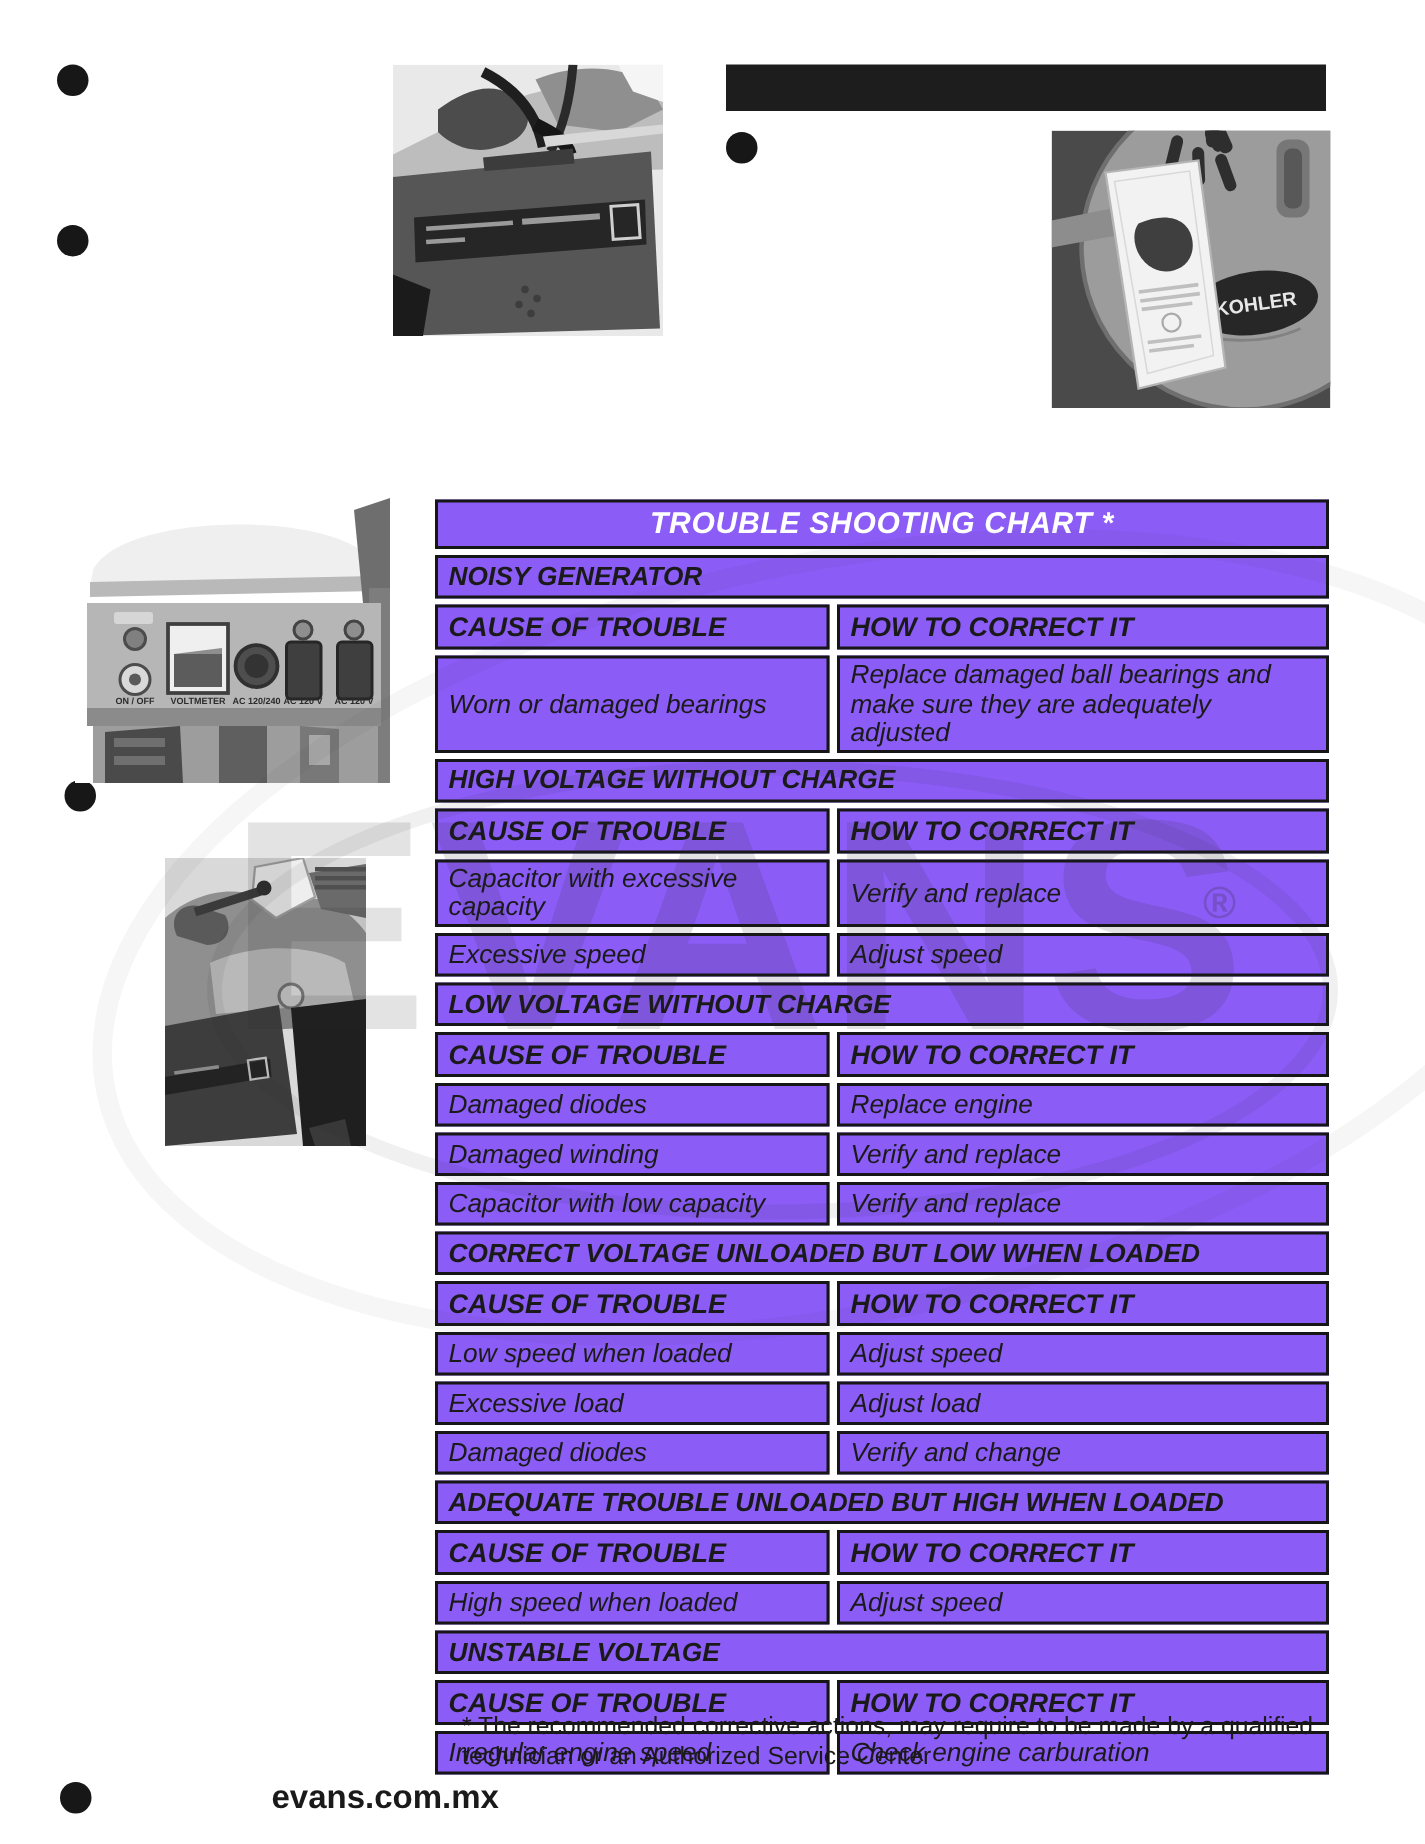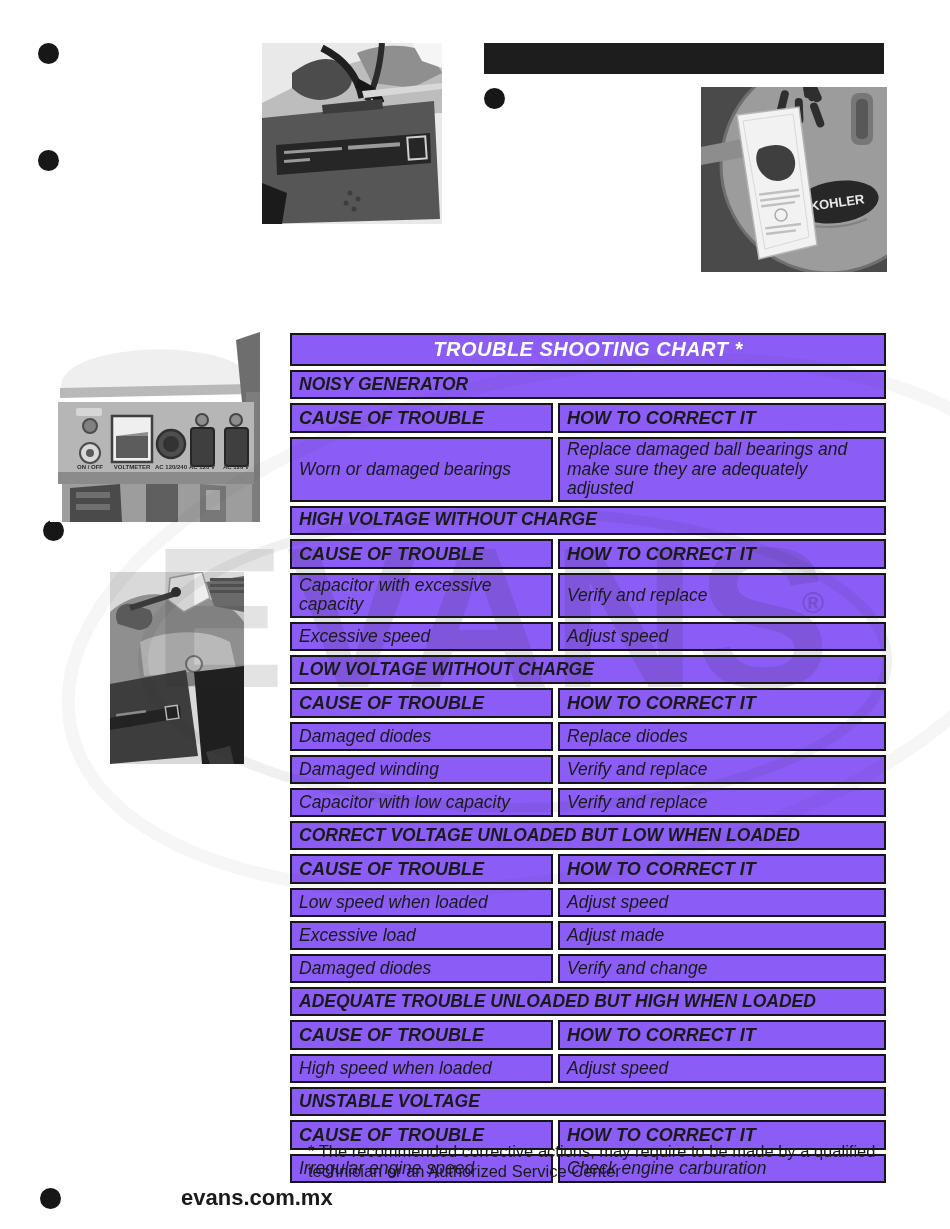--- a/index.html
+++ b/index.html
@@ -246,21 +246,21 @@
         </tr>
         <tr>
           <td class="section" colspan="2">LOW VOLTAGE WITHOUT CHARGE</td>
         </tr>
         <tr>
           <td class="hdr">CAUSE OF TROUBLE</td>
           <td class="hdr">HOW TO CORRECT IT</td>
         </tr>
         <tr>
           <td class="cell">Damaged diodes</td>
-          <td class="cell">Replace diodes</td>
+          <td class="cell">Replace engine</td>
         </tr>
         <tr>
           <td class="cell">Damaged winding</td>
           <td class="cell">Verify and replace</td>
         </tr>
         <tr>
           <td class="cell">Capacitor with low capacity</td>
           <td class="cell">Verify and replace</td>
         </tr>
         <tr>
@@ -269,21 +269,21 @@
         <tr>
           <td class="hdr">CAUSE OF TROUBLE</td>
           <td class="hdr">HOW TO CORRECT IT</td>
         </tr>
         <tr>
           <td class="cell">Low speed when loaded</td>
           <td class="cell">Adjust speed</td>
         </tr>
         <tr>
           <td class="cell">Excessive load</td>
-          <td class="cell">Adjust made</td>
+          <td class="cell">Adjust load</td>
         </tr>
         <tr>
           <td class="cell">Damaged diodes</td>
           <td class="cell">Verify and change</td>
         </tr>
         <tr>
           <td class="section" colspan="2">ADEQUATE TROUBLE UNLOADED BUT HIGH WHEN LOADED</td>
         </tr>
         <tr>
           <td class="hdr">CAUSE OF TROUBLE</td>

